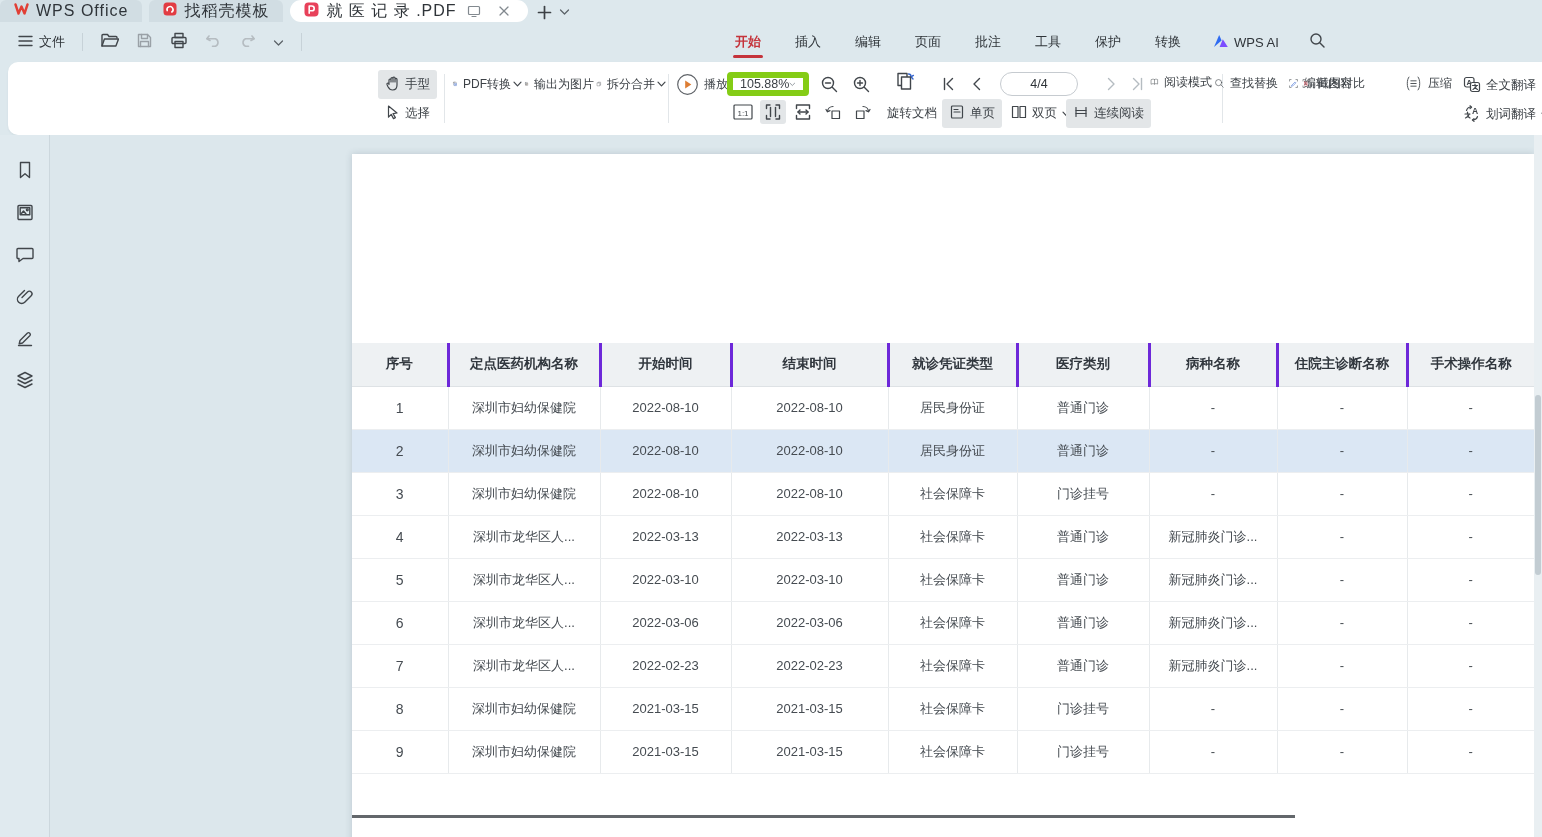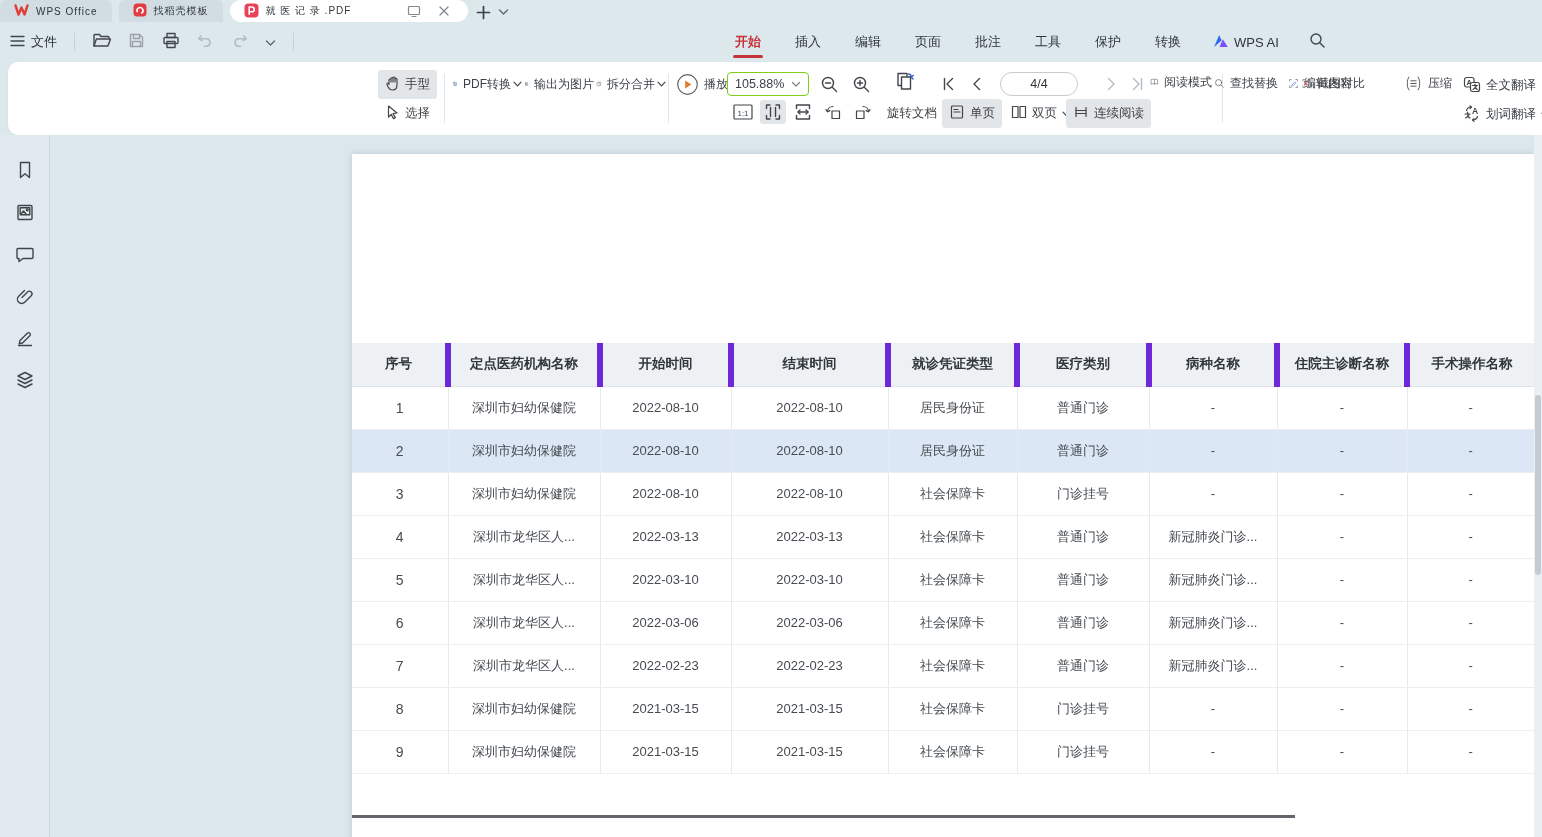--- a/index.html
+++ b/index.html
@@ -3,56 +3,56 @@
 <meta charset="utf-8">
 <style>
   * { margin:0; padding:0; box-sizing:border-box; }
   html,body { width:1542px; height:837px; overflow:hidden;
     font-family:"Liberation Sans","DejaVu Sans",sans-serif; }
   body { background:#dde8ed; position:relative; color:#3c4146; }
 
   
   .tabbar { position:absolute; left:0; top:0; right:0; height:22px;
     background:#dde8ed; display:flex; align-items:stretch; }
-  .tab { display:flex; align-items:center; gap:7px; font-size:10px; color:#2f3439;
+  .tab { display:flex; align-items:center; gap:7px; font-size:16px; color:#2f3439;
     padding:0 14px; border-radius:6px 6px 0 0; cursor:default; }
   .tab.inactive { background:#d1dde3; margin-right:7px; }
   .tab.active { background:#ffffff; width:238px; margin-right:6px;border-radius:11px; }
   .tab .title { letter-spacing:1px; white-space:nowrap; }
   .tab-tools { display:flex; align-items:center; gap:10px; margin-left:auto; }
   .tabbar-btn { display:flex; align-items:center; justify-content:center; width:20px; height:20px; }
 
   .ic { fill:none; stroke:#41464b; stroke-width:1.4; stroke-linecap:round; stroke-linejoin:round; }
   .ic.dim { stroke:#b5bcc1; }
   .ic.thin { stroke-width:1.2; }
 
   
   .menubar { position:absolute; left:0; top:22px; right:0; height:40px; background:#dde8ed; }
-  .quick { position:absolute; left:10px; top:0; height:40px; display:flex; align-items:center; gap:17px; }
+  .quick { position:absolute; left:18px; top:0; height:40px; display:flex; align-items:center; gap:17px; }
   .file-btn { display:flex; align-items:center; gap:6px; font-size:13px; color:#2f3439; }
   .vdiv { width:1px; height:18px; background:#c7d2d8; }
   .menus { position:absolute; left:733px; top:0; height:40px; display:flex; align-items:center; gap:30px; font-size:13px; color:#2f3439; }
   .menu-item { position:relative; padding:9px 2px; cursor:default; }
   .menu-item.active { color:#c5333b; font-weight:700; }
   .menu-item.active::after { content:""; position:absolute; left:50%; transform:translateX(-50%);
     bottom:2px; width:30px; height:3px; background:#c5333b; border-radius:2px; }
   .wpsai { display:flex; align-items:center; gap:5px; font-size:13px; }
 
   
   .ribbon { position:absolute; left:8px; top:62px; right:0; height:73px; background:#ffffff;
     border-radius:10px 0 0 10px; box-shadow:0 1px 2px rgba(70,90,100,.08); }
   .rb { position:absolute; }
   .col { display:flex; flex-direction:row; align-items:center; gap:5px; top:9px; }
   .col .lbl { font-size:12px; color:#3c4146; white-space:nowrap; display:flex; align-items:center; gap:2px; }
   .chip { display:flex; align-items:center; gap:5px; height:29px; padding:0 7px; border-radius:3px;
     font-size:12.5px; color:#3c4146; white-space:nowrap; }
   .chip.sel { background:#e3e6e8; }
   .rdiv { position:absolute; top:12px; width:1px; height:49px; background:#e2e6e9; }
   .zoombox { display:flex; align-items:center; justify-content:space-between; width:82px; height:24px;
-    border:1px solid #84cc16; border-radius:4px; padding:0 7px; font-size:12.5px; background:#fff; }
+    border:6px solid #84cc16; border-radius:4px; padding:0 7px; font-size:12.5px; background:#fff; }
   .pageinput { width:78px; height:24px; border:1px solid #c6cbd0; border-radius:12px; text-align:center;
     font-size:12.5px; font-family:inherit; color:#2f3439; background:#fff; outline:none; }
   .iconbtn { display:flex; align-items:center; justify-content:center; width:26px; height:24px; border-radius:3px; }
   .iconbtn.sel { background:#e3e6e8; }
 
   
   .sidebar { position:absolute; left:0; top:135px; bottom:0; width:50px; background:#e0eaef;
     border-right:1px solid #ccd7dd; }
   .sidebar .stack { display:flex; flex-direction:column; align-items:center; gap:20px; margin-top:24px; }
   .sidebar .sicon { width:22px; height:22px; display:flex; align-items:center; justify-content:center; }
@@ -61,21 +61,21 @@
   .docarea { position:absolute; left:50px; top:135px; right:0; bottom:0; background:#dce7ec; overflow:hidden; }
   .page { position:absolute; left:302px; top:19px; width:1182px; height:720px; background:#ffffff;
     box-shadow:0 0 7px rgba(40,60,75,.18); }
   .scrollstrip { position:absolute; right:0; top:0; width:8px; bottom:0; background:#e9eff2; }
   .scrollthumb { position:absolute; right:1px; top:260px; width:6px; height:180px; background:#c2ccd2; border-radius:3px; }
 
   
   .rectable { position:absolute; left:0; top:189px; width:1182px; border-collapse:collapse; table-layout:fixed;
     font-size:13px; color:#454b51; }
   .rectable th { background:#eef1f3; font-weight:700; color:#31373e; height:43px; font-size:13.5px;
-    border-right:6px solid #6d28d9; border-bottom:1px solid #dee2e5; text-align:center; }
+    border-right:3px solid #6d28d9; border-bottom:1px solid #dee2e5; text-align:center; }
   .rectable th:last-child, .rectable td:last-child { border-right:none; }
   .rectable td { height:43px; text-align:center; border-right:1px solid #e7eaec; border-bottom:1px solid #ecEEf0;
     border-bottom:1px solid #eceef0; white-space:nowrap; overflow:hidden; }
   .rectable td:first-child { font-size:14px; }
   .rectable tr.hl td { background:#dbe7f4; }
   .tbl-bottomline { position:absolute; left:0; top:661px; width:943px; height:3px; background:#63676b; }
 </style>
 </head>
 <body>
 

